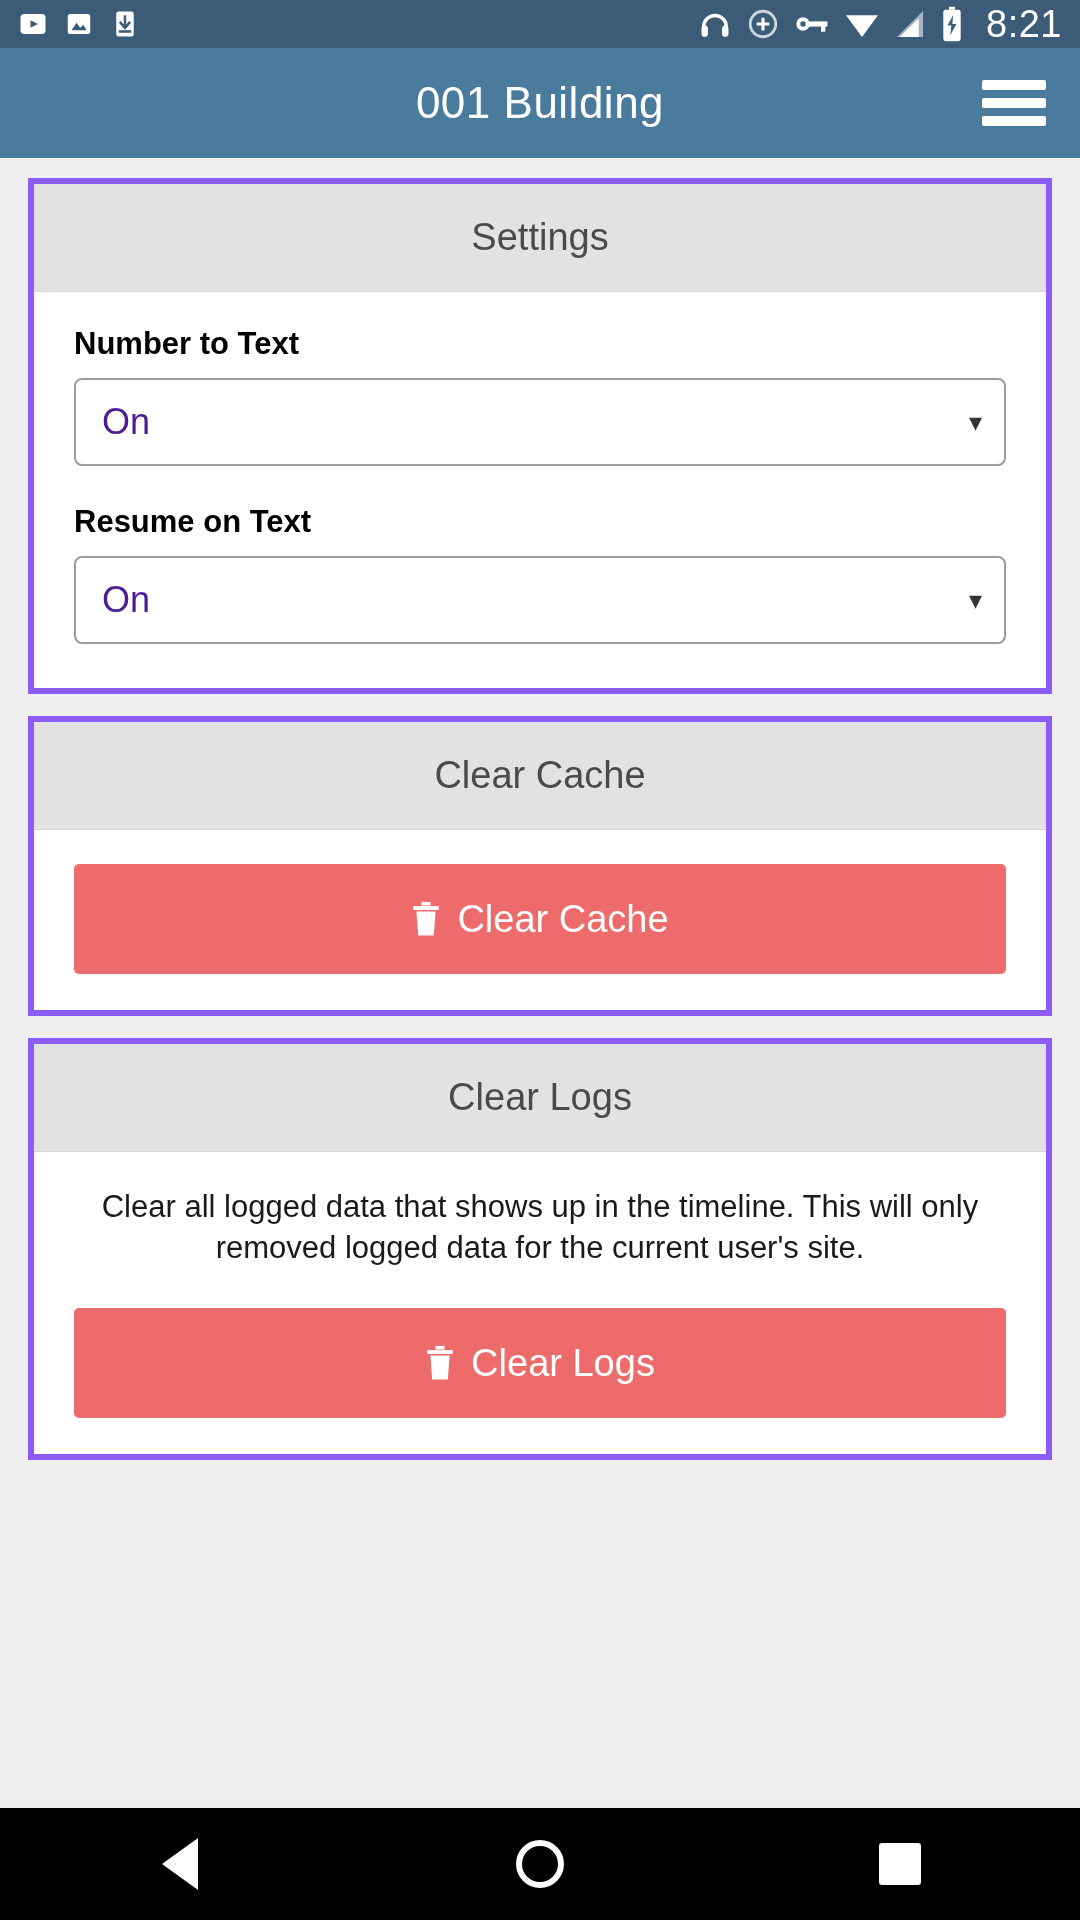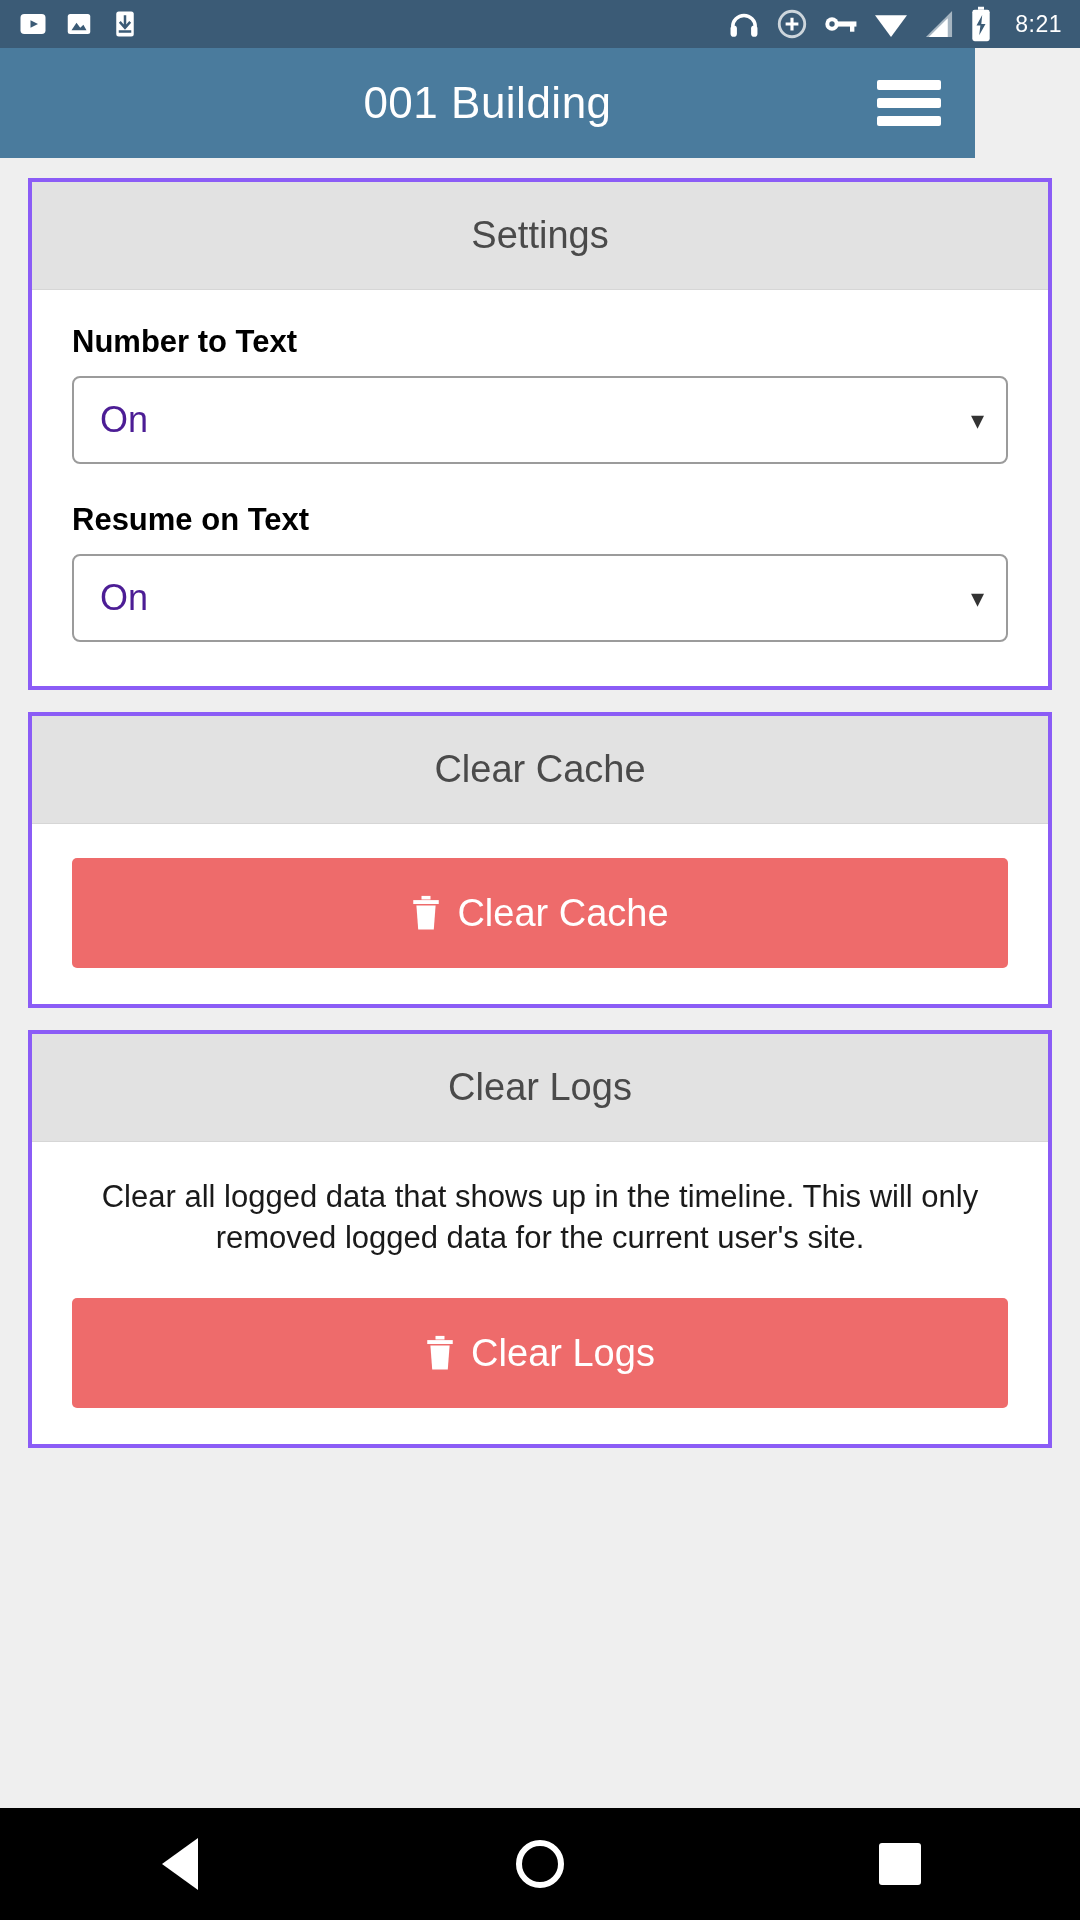--- a/index.html
+++ b/index.html
@@ -15,48 +15,48 @@
   .statusbar{
     position:absolute; top:0; left:0; width:1080px; height:48px;
     background:#3B5B76; display:flex; align-items:center;
     padding:0 18px; color:#fff;
   }
   .sb-left{ display:flex; align-items:center; gap:16px; }
   .sb-right{ margin-left:auto; display:flex; align-items:center; gap:14px; }
   .notif-ico{ width:30px; height:34px; display:block; }
   .sb-ico{ display:block; }
   .sb-clock{
-    font-size:23px; font-weight:400; letter-spacing:0.5px;
+    font-size:38px; font-weight:400; letter-spacing:0.5px;
     margin-left:8px; line-height:1;
   }
 
   
   .appbar{
-    position:absolute; top:48px; left:0; width:975px; height:110px;
+    position:absolute; top:48px; left:0; width:1080px; height:110px;
     background:#4A7B9D; display:flex; align-items:center; justify-content:center;
   }
   .appbar-title{
     color:#ffffff; font-size:44px; font-weight:400; letter-spacing:0.5px;
   }
   .hamburger{
     position:absolute; right:34px; top:50%; transform:translateY(-50%);
     width:64px; height:46px; display:flex; flex-direction:column;
     justify-content:space-between; cursor:pointer;
   }
   .hamburger span{ display:block; height:10px; background:#fff; border-radius:2px; }
 
   
   .content{
     position:absolute; top:158px; left:0; width:1080px; height:1322px;
     background:#EFEFEF; padding:20px 28px 0 28px; overflow:hidden;
   }
 
   .panel{
     background:#ffffff;
-    border:4px solid #8b5cf6;
+    border:6px solid #8b5cf6;
     margin-bottom:22px;
   }
   .panel-head{
     background:#E2E2E2;
     border-bottom:1px solid #D6D6D6;
     height:108px;
     display:flex; align-items:center; justify-content:center;
   }
   .panel-head-title{
     font-size:38px; color:#4A4A4A; font-weight:400;

